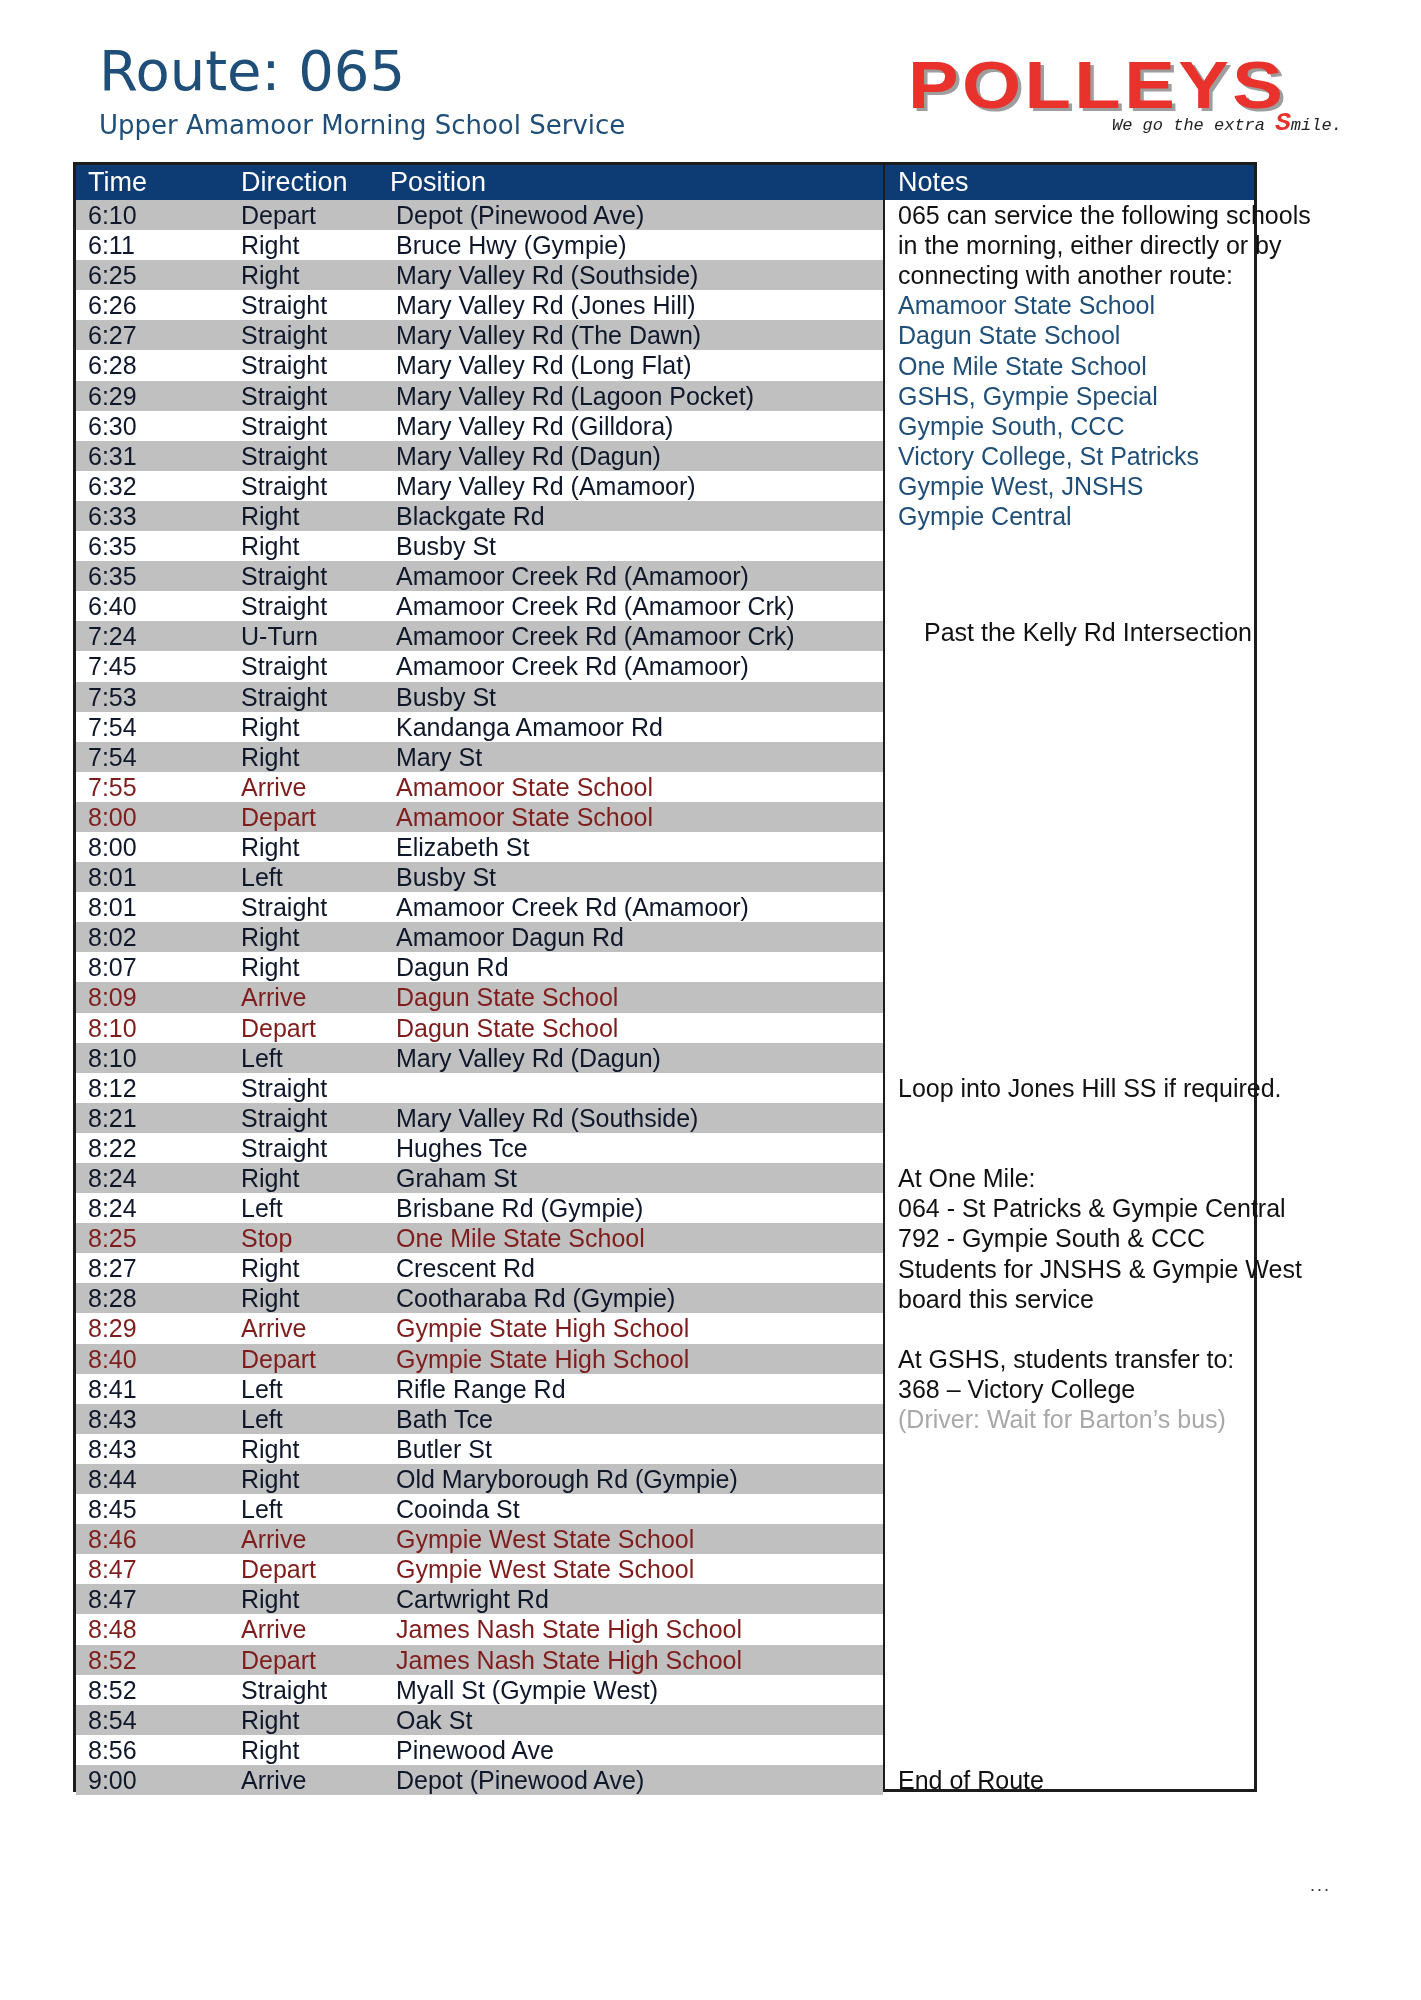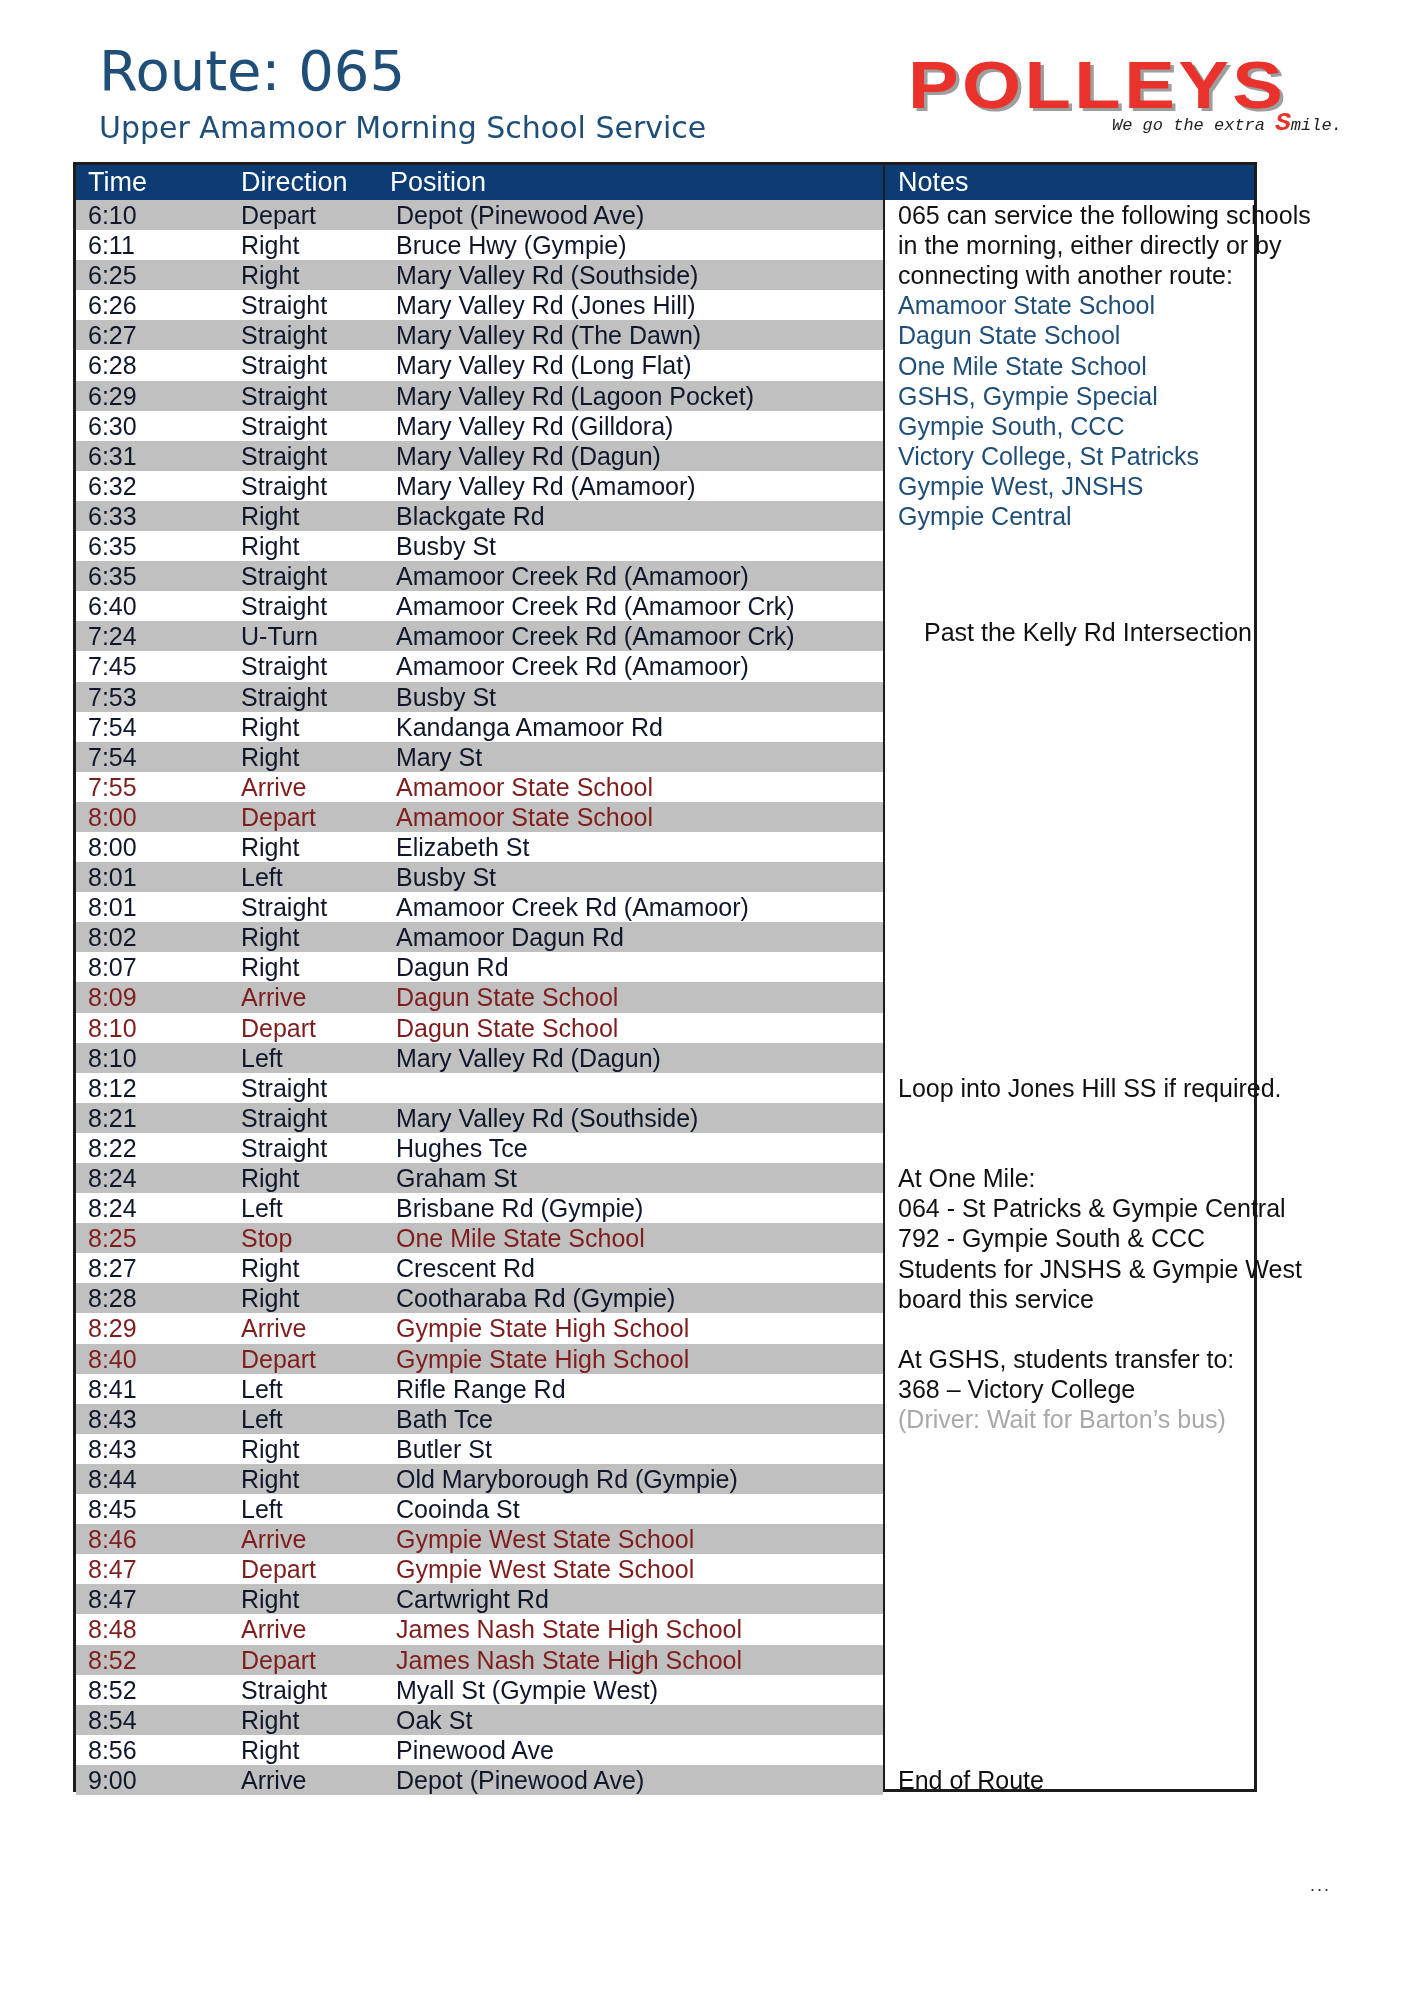--- a/index.html
+++ b/index.html
@@ -1,18 +1,18 @@
 <!DOCTYPE html>
 <html><head>
 <meta charset="utf-8">
 <style>
   html, body { margin: 0; padding: 0; background: #ffffff; }
   body { width: 1421px; height: 2000px; position: relative; overflow: hidden; font-family: "Liberation Sans", sans-serif; }
   .title { position: absolute; left: 99px; top: 38px; font-family: "DejaVu Sans", sans-serif; font-size: 56px; color: #1f4e79; letter-spacing: 0px; }
-  .subtitle { position: absolute; left: 99px; top: 110px; font-family: "DejaVu Sans", sans-serif; font-size: 30px; color: #1f4e79; }
+  .subtitle { position: absolute; left: 99px; top: 110px; font-family: "DejaVu Sans", sans-serif; font-size: 26px; color: #1f4e79; }
   .logo { position: absolute; left: 908px; top: 50px; width: 450px; height: 100px; }
   .logo-word { position: absolute; left: 0; top: 0; font-family: "Liberation Sans", sans-serif; font-weight: bold; font-size: 66px; letter-spacing: 3px; color: #e8322b; text-shadow: 3px 3px 0 #9e9e9e; transform: scaleX(1.15); transform-origin: left top; line-height: 70px; }
   .logo-tag { position: absolute; left: 204px; top: 58px; font-family: Liberation Mono, monospace; font-style: italic; font-size: 17px; color: #222; }
   .logo-tag .s { color: #e8322b; font-size: 26px; font-weight: bold; font-style: italic; }
 
   .table { position: absolute; left: 73px; top: 162px; width: 1184px; height: 1630px; border: 3px solid #1c1c1c; box-sizing: border-box; }
   .thead { position: absolute; left: 0; top: 0; width: 100%; height: 35px; background: #0d3b73; color: #fff; font-size: 27px; }
   .thead span { position: absolute; top: 2px; }
   .rows { position: absolute; left: 0; top: 35px; width: 807px; }
   .row { position: relative; height: 30.1px; font-size: 25px; color: #0f172a; }

